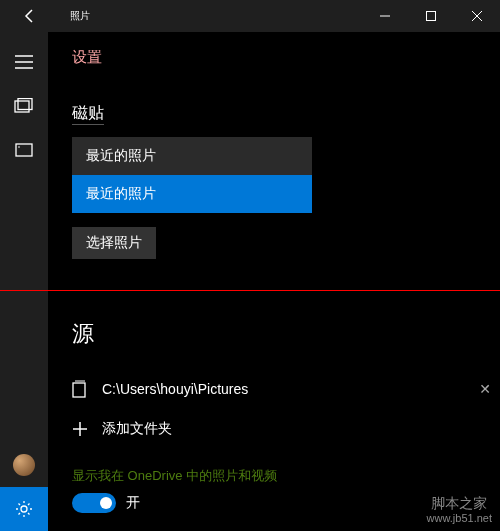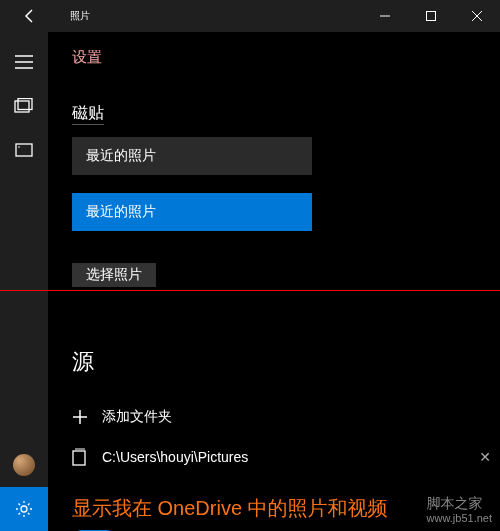--- a/index.html
+++ b/index.html
@@ -20,43 +20,43 @@
     .sidebar-bottom .sidebar-item.active { background: #0078d7; }
     .avatar { width: 22px; height: 22px; border-radius: 50%; background: radial-gradient(circle at 30% 30%, #d4a574, #6b4423); }
     
     .content { flex: 1; background: #000; padding: 16px 0 0 24px; overflow: hidden; }
     .page-title { font-size: 15px; color: #fca5a5; margin-bottom: 36px; }
     
     .section-head { font-size: 16px; color: #fff; margin-bottom: 4px; }
     .section-head.with-line { border-bottom: 1px solid #555; display: inline-block; padding-bottom: 0px; }
     
     .tile-list { margin-top: 8px; }
-    .tile-option { width: 240px; height: 38px; display: flex; align-items: center; padding-left: 14px; font-size: 14px; cursor: pointer; background: #2b2b2b; margin-bottom: 18px; }
+    .tile-option { width: 240px; height: 38px; display: flex; align-items: center; padding-left: 14px; font-size: 14px; cursor: pointer; background: #2b2b2b; margin-bottom: 0; }
     .tile-option.selected { background: #0078d7; }
     
-    .btn-secondary { display: inline-flex; align-items: center; height: 24px; padding: 0 14px; background: #333; font-size: 14px; margin-top: 14px; cursor: pointer; }
+    .btn-secondary { display: inline-flex; align-items: center; height: 32px; padding: 0 14px; background: #333; font-size: 14px; margin-top: 14px; cursor: pointer; }
     
     .red-line { position: absolute; left: 0; right: 0; top: 290px; height: 1px; background: #ff0000; z-index: 10; }
     
     .sources { margin-top: 60px; }
     .section-head-large { font-size: 22px; color: #fff; margin-bottom: 20px; }
     
     .source-row { display: flex; align-items: center; height: 40px; font-size: 14px; cursor: pointer; }
     .source-row .icon-box { width: 30px; display: flex; align-items: center; justify-content: flex-start; }
     .source-row .label { flex: 1; color: #fff; }
     .source-row .remove { width: 30px; text-align: center; color: #aaa; font-size: 14px; }
     
     .onedrive-section { margin-top: 18px; }
-    .onedrive-label { font-size: 20px; color: #f97316; margin-bottom: 8px; }
+    .onedrive-label { font-size: 13px; color: #4d7c0f; margin-bottom: 8px; }
     .toggle-row { display: flex; align-items: center; gap: 10px; }
     .toggle { width: 44px; height: 20px; border-radius: 10px; background: #0078d7; position: relative; cursor: pointer; }
     .toggle-knob { width: 12px; height: 12px; border-radius: 50%; background: #fff; position: absolute; top: 4px; right: 4px; }
     .toggle-state { font-size: 14px; color: #fff; }
     
-    .watermark { position: absolute; right: 8px; bottom: 6px; color: #888; font-size: 11px; font-family: sans-serif; text-align: left; line-height: 1.2; }
+    .watermark { position: absolute; right: 8px; bottom: 6px; color: #888; font-size: 11px; font-family: sans-serif; text-align: center; line-height: 1.2; }
     .watermark .logo { font-size: 14px; }
   </style>
 </head>
 <body>
 
 <div class="titlebar">
   <div class="titlebar-back">
     <svg width="16" height="16" viewBox="0 0 16 16">
         <path d="M10 2 L4 8 L10 14" stroke="#fff" stroke-width="1.5" fill="none"></path>
       </svg>
@@ -125,37 +125,37 @@
       <div class="tile-option">最近的照片</div>
       <div class="tile-option selected">最近的照片</div>
     </div>
     <div class="btn-secondary">选择照片</div>
 
     <div class="sources">
       <div class="section-head-large">源</div>
 
       <div class="source-row">
         <span class="icon-box">
-          <svg width="16" height="16" viewBox="0 0 16 16">
-              <line x1="8" y1="1" x2="8" y2="15" stroke="#fff" stroke-width="1.5"></line>
-              <line x1="1" y1="8" x2="15" y2="8" stroke="#fff" stroke-width="1.5"></line>
-            </svg>
-        </span>
-        <span class="label">添加文件夹</span>
-      </div>
-
-      <div class="source-row">
-        <span class="icon-box">
           <svg width="16" height="18" viewBox="0 0 16 18">
               <rect x="1" y="3" width="12" height="14" stroke="#fff" stroke-width="1.3" fill="none"></rect>
               <line x1="3" y1="1" x2="13" y2="1" stroke="#fff" stroke-width="1"></line>
             </svg>
         </span>
         <span class="label">C:\Users\houyi\Pictures</span>
         <span class="remove">✕</span>
+      </div>
+
+      <div class="source-row">
+        <span class="icon-box">
+          <svg width="16" height="16" viewBox="0 0 16 16">
+              <line x1="8" y1="1" x2="8" y2="15" stroke="#fff" stroke-width="1.5"></line>
+              <line x1="1" y1="8" x2="15" y2="8" stroke="#fff" stroke-width="1.5"></line>
+            </svg>
+        </span>
+        <span class="label">添加文件夹</span>
       </div>
 
       <div class="onedrive-section">
         <div class="onedrive-label">显示我在 OneDrive 中的照片和视频</div>
         <div class="toggle-row">
           <div class="toggle">
             <div class="toggle-knob"></div>
           </div>
           <span class="toggle-state">开</span>
         </div>

